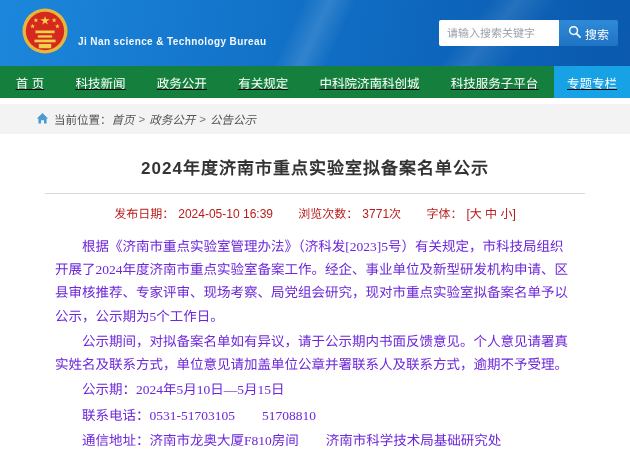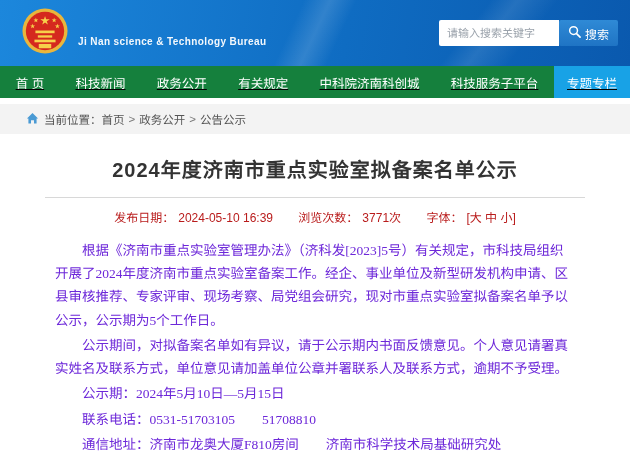--- a/index.html
+++ b/index.html
@@ -32,28 +32,28 @@
 
   
   .main-nav { height: 32px; background: #15803d; display: flex; text-decoration: underline; }
   .nav-item { flex: 1 1 auto; color: #fff; font-size: 12.5px; display: flex;
     align-items: center; justify-content: center; cursor: pointer; white-space: nowrap;
     padding: 0 8px; }
   .nav-item.active { background: #18a2e6; flex: 0 0 76px; }
 
   
   .breadcrumb-bar { margin-top: 6px; height: 30px; background: #f3f3f3;
-    display: flex; align-items: center; padding-left: 26px; font-size: 11.5px; color: #555; }
+    display: flex; align-items: center; padding-left: 36px; font-size: 11.5px; color: #555; }
   .crumb-home-icon { width: 13px; height: 13px; margin-right: 5px; }
-  .crumb-link { cursor: pointer; }
+  .crumb-link { cursor: pointer; font-style: italic; }
   .crumb-sep { margin: 0 4px; color: #777; }
 
   
   .article { background: #fff; padding: 20px 55px 10px; }
-  .article-title { text-align: center; font-size: 20px; font-weight: 600; color: #333;
+  .article-title { text-align: center; font-size: 17px; font-weight: 600; color: #333;
     letter-spacing: 1px; margin-bottom: 14px; }
   .title-rule { border: none; border-top: 1px solid #d8d8d8; margin: 0 -10px 10px; }
   .article-meta { text-align: center; font-size: 12px; color: #b91c1c; margin-bottom: 14px; }
   .article-meta span { margin: 0 2px; }
   .meta-gap { display: inline-block; width: 14px; }
   .font-sizes { cursor: pointer; }
   .article-body p { font-family: "Liberation Serif", serif; font-size: 13.5px; color: #6d28d9;
     line-height: 1.72; text-indent: 2em; margin-bottom: 2px; }
 </style>
 </head>

